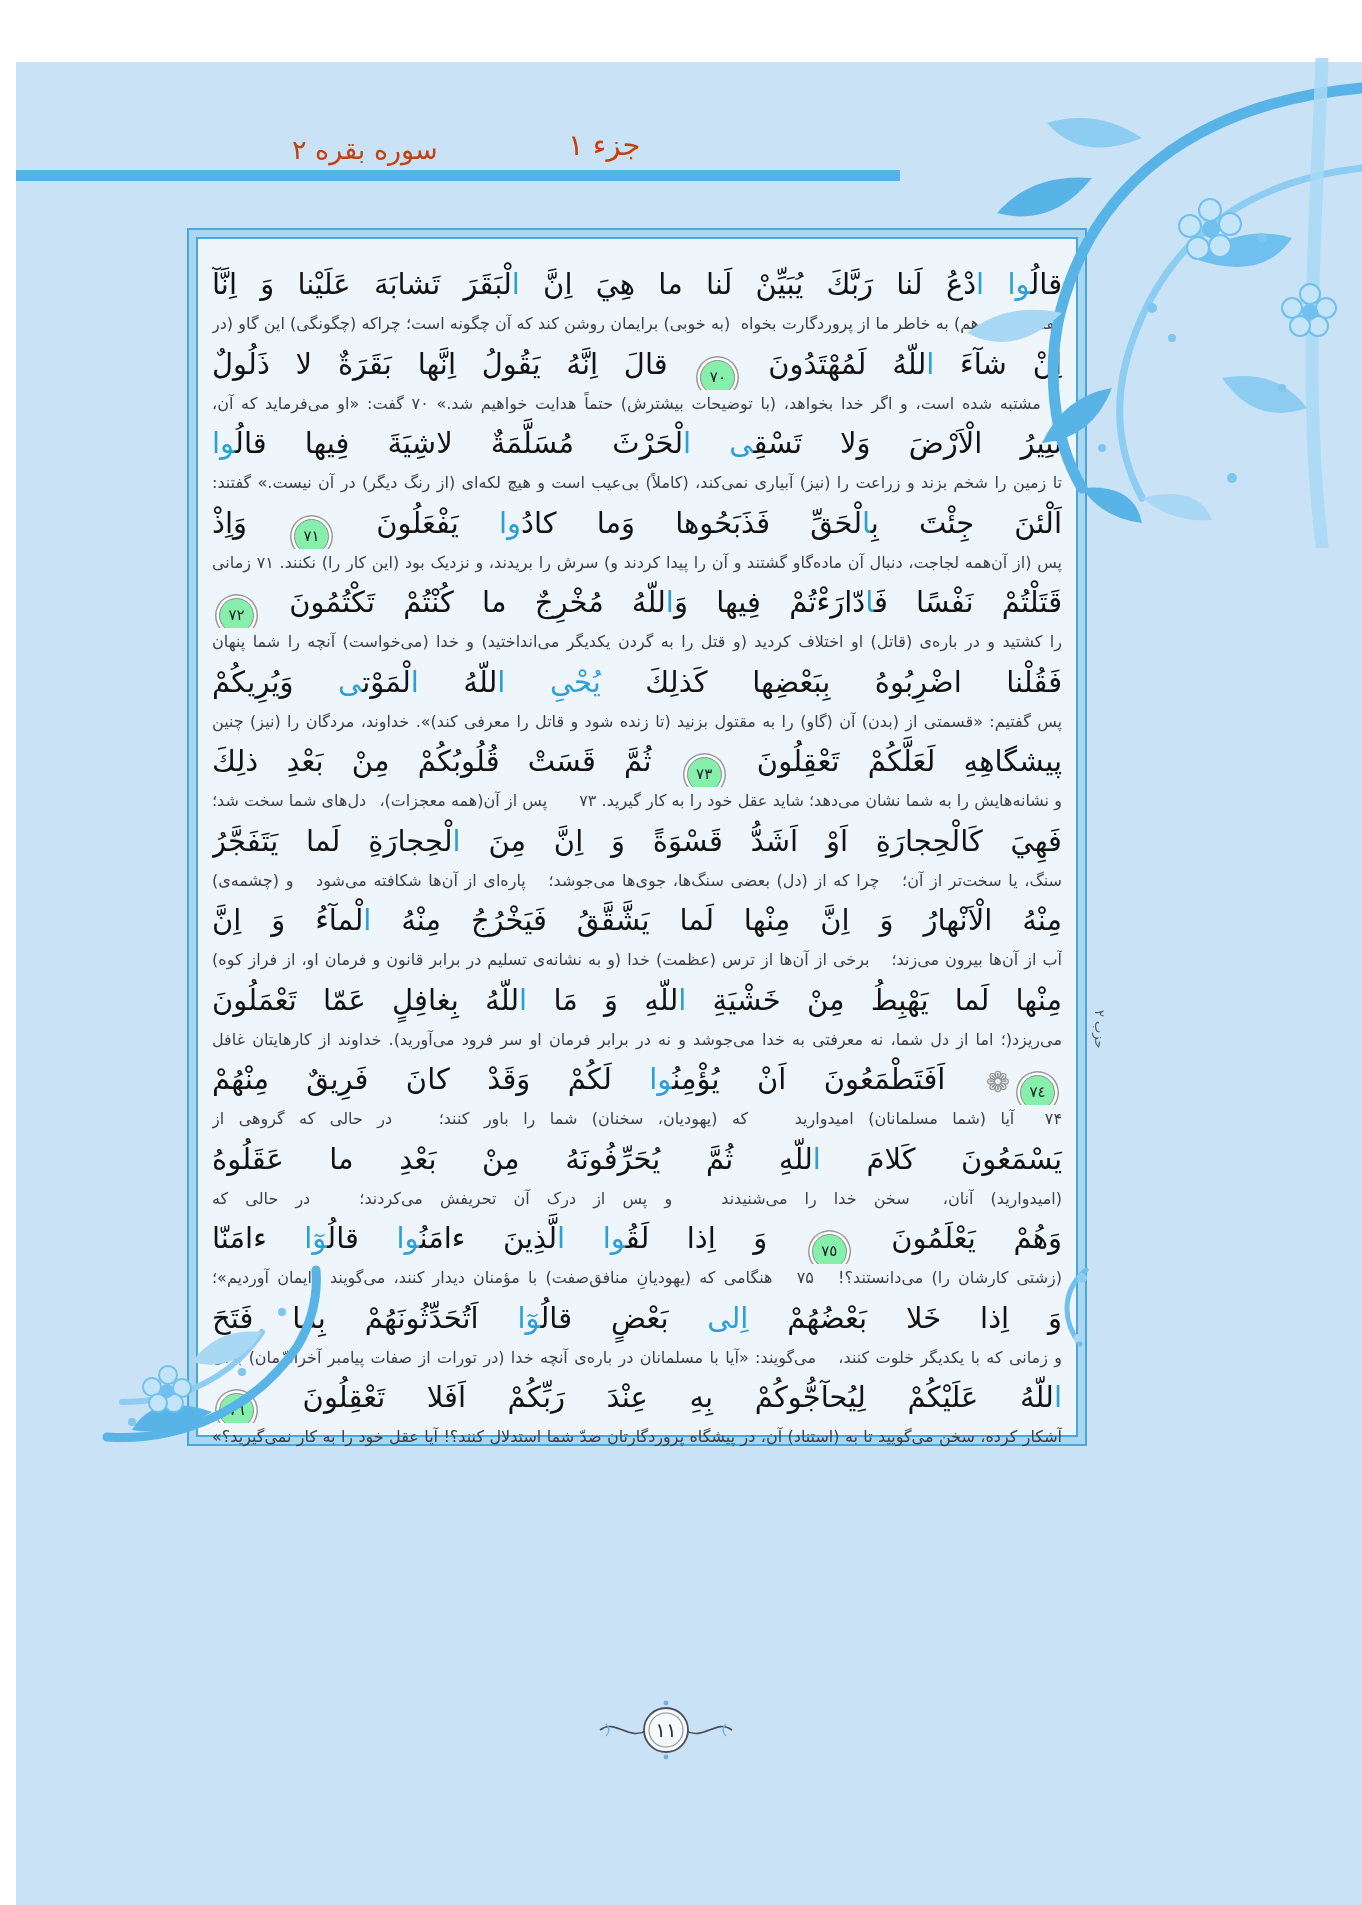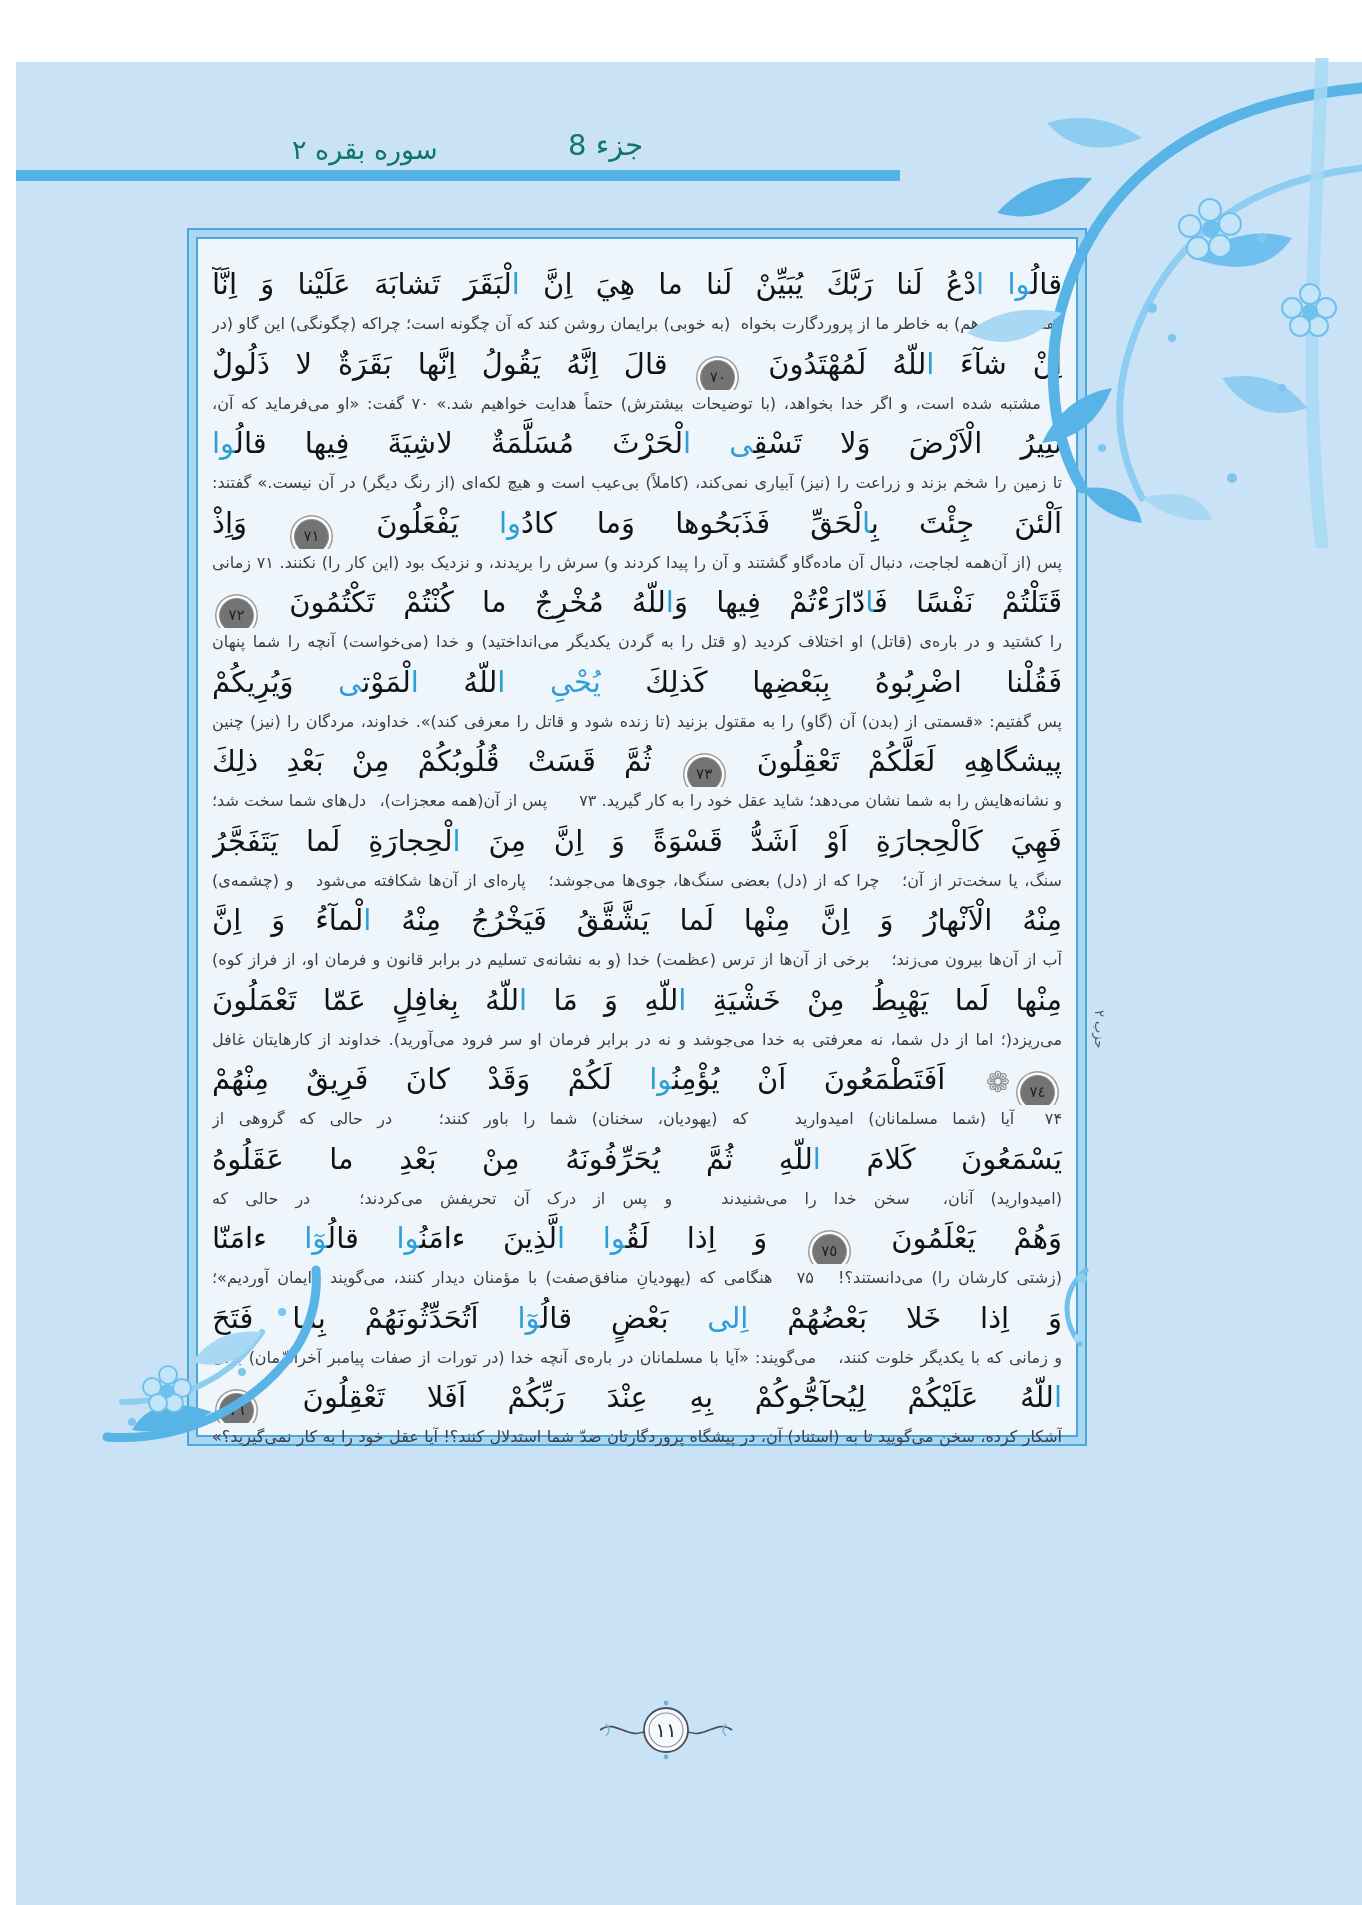--- a/index.html
+++ b/index.html
@@ -1,41 +1,41 @@
 <!DOCTYPE html>
 <html lang="fa" dir="rtl"><head>
 <meta charset="utf-8">
 <style>
   html,body{margin:0;padding:0;}
   body{
     width:1362px;height:1905px;position:relative;overflow:hidden;
     background:#ffffff;font-family:"DejaVu Sans",sans-serif;
   }
   .page-bg{position:absolute;left:16px;top:62px;right:0;bottom:0;background:#cae2f5;}
-  .hdr{position:absolute;color:#0f766e;z-index:6;}
+  .hdr{position:absolute;color:#c2410c;z-index:6;}
   .hdr-juz{left:568px;top:128px;font-size:29px;}
   .hdr-surah{left:292px;top:134px;font-size:27px;letter-spacing:1px;}
   .band{position:absolute;left:16px;top:170px;width:884px;height:11px;background:#55b2e6;z-index:2;}
   .frame{
     position:absolute;left:196px;top:192px;width:878px;height:1196px;
     background:#eef5fb;border:2px solid #4aa7db;
     box-shadow:0 0 0 7px #a9d6f1, 0 0 0 9px #4aa7db, 0 0 0 14px #cae2f5;
     z-index:3;
     margin-top:45px;
   }
   .content{position:absolute;inset:0;padding:20px 14px 0;box-sizing:border-box;}
   .ayah{
     height:51px;line-height:50px;font-size:29px;color:#121212;
     direction:rtl;text-align:justify;text-align-last:justify;-moz-text-align-last:justify;
     overflow:hidden;
   }
   .ayah .b{color:#2d9fd6;}
   .num{
     display:inline-flex;align-items:center;justify-content:center;
-    width:33px;height:33px;border-radius:50%;background:#737373;
+    width:33px;height:33px;border-radius:50%;background:#86efac;
     border:1px solid #8e8e8e;box-shadow:0 0 0 2.5px #fdfdfd,0 0 0 4px #9a9a9a;
     font-size:15px;line-height:1;color:#222;margin:0 7px;vertical-align:-8px;
   }
   .flower{font-size:29px;color:#8f8f8f;margin:0 3px;vertical-align:-3px;}
   .trans{
     height:28.5px;line-height:27px;font-size:16px;color:#3d3d42;
     direction:rtl;text-align:justify;text-align-last:justify;-moz-text-align-last:justify;
     white-space:pre-wrap;overflow:hidden;
   }
   .sidemark{
@@ -52,21 +52,21 @@
     font-size:20px;color:#2b2f38;
   }
 </style>
 </head>
 <body>
 
 <div class="page-bg"></div>
 
 <div class="band"></div>
 
-<div class="hdr hdr-juz">جزء 8</div>
+<div class="hdr hdr-juz">جزء ۱</div>
 <div class="hdr hdr-surah">سوره بقره ۲</div>
 
 <div class="frame">
   <div class="content">
       <div class="ayah" dir="rtl" lang="ar"><span>قالُ</span><span class="b">وا</span><span> </span><span class="b">ا</span><span>دْعُ لَنا رَبَّكَ يُبَيِّنْ لَنا ما هِيَ اِنَّ </span><span class="b">ا</span><span>لْبَقَرَ تَشابَهَ عَلَيْنا وَ اِنَّآ</span></div>
       <div class="trans" dir="rtl" lang="fa">گفتند: «(باز هم) به خاطر ما از پروردگارت بخواه  (به خوبی) برایمان روشن کند که آن چگونه است؛ چراکه (چگونگی) این گاو (در میان گاوها) بر</div>
       <div class="ayah" dir="rtl" lang="ar"><span>اِنْ شآءَ </span><span class="b">ا</span><span>للّهُ لَمُهْتَدُونَ </span><span class="num">٧٠</span><span> قالَ اِنَّهُ يَقُولُ اِنَّها بَقَرَةٌ لا ذَلُولٌ</span></div>
       <div class="trans" dir="rtl" lang="fa">ما مشتبه شده است، و اگر خدا بخواهد، (با توضیحات بیشترش) حتماً هدایت خواهیم شد.» ۷۰ گفت: «او می‌فرماید که آن، گاوی‌ست که رام نشده</div>
       <div class="ayah" dir="rtl" lang="ar"><span>تُثِيرُ الْاَرْضَ وَلا تَسْقِ</span><span class="b">ى</span><span> </span><span class="b">ا</span><span>لْحَرْثَ مُسَلَّمَةٌ لاشِيَةَ فِيها قالُ</span><span class="b">وا</span></div>
       <div class="trans" dir="rtl" lang="fa">تا زمین را شخم بزند و زراعت را (نیز) آبیاری نمی‌کند، (کاملاً) بی‌عیب است و هیچ لکه‌ای (از رنگ دیگر) در آن نیست.» گفتند: «الان حق مطلب را آوردی.»</div>

